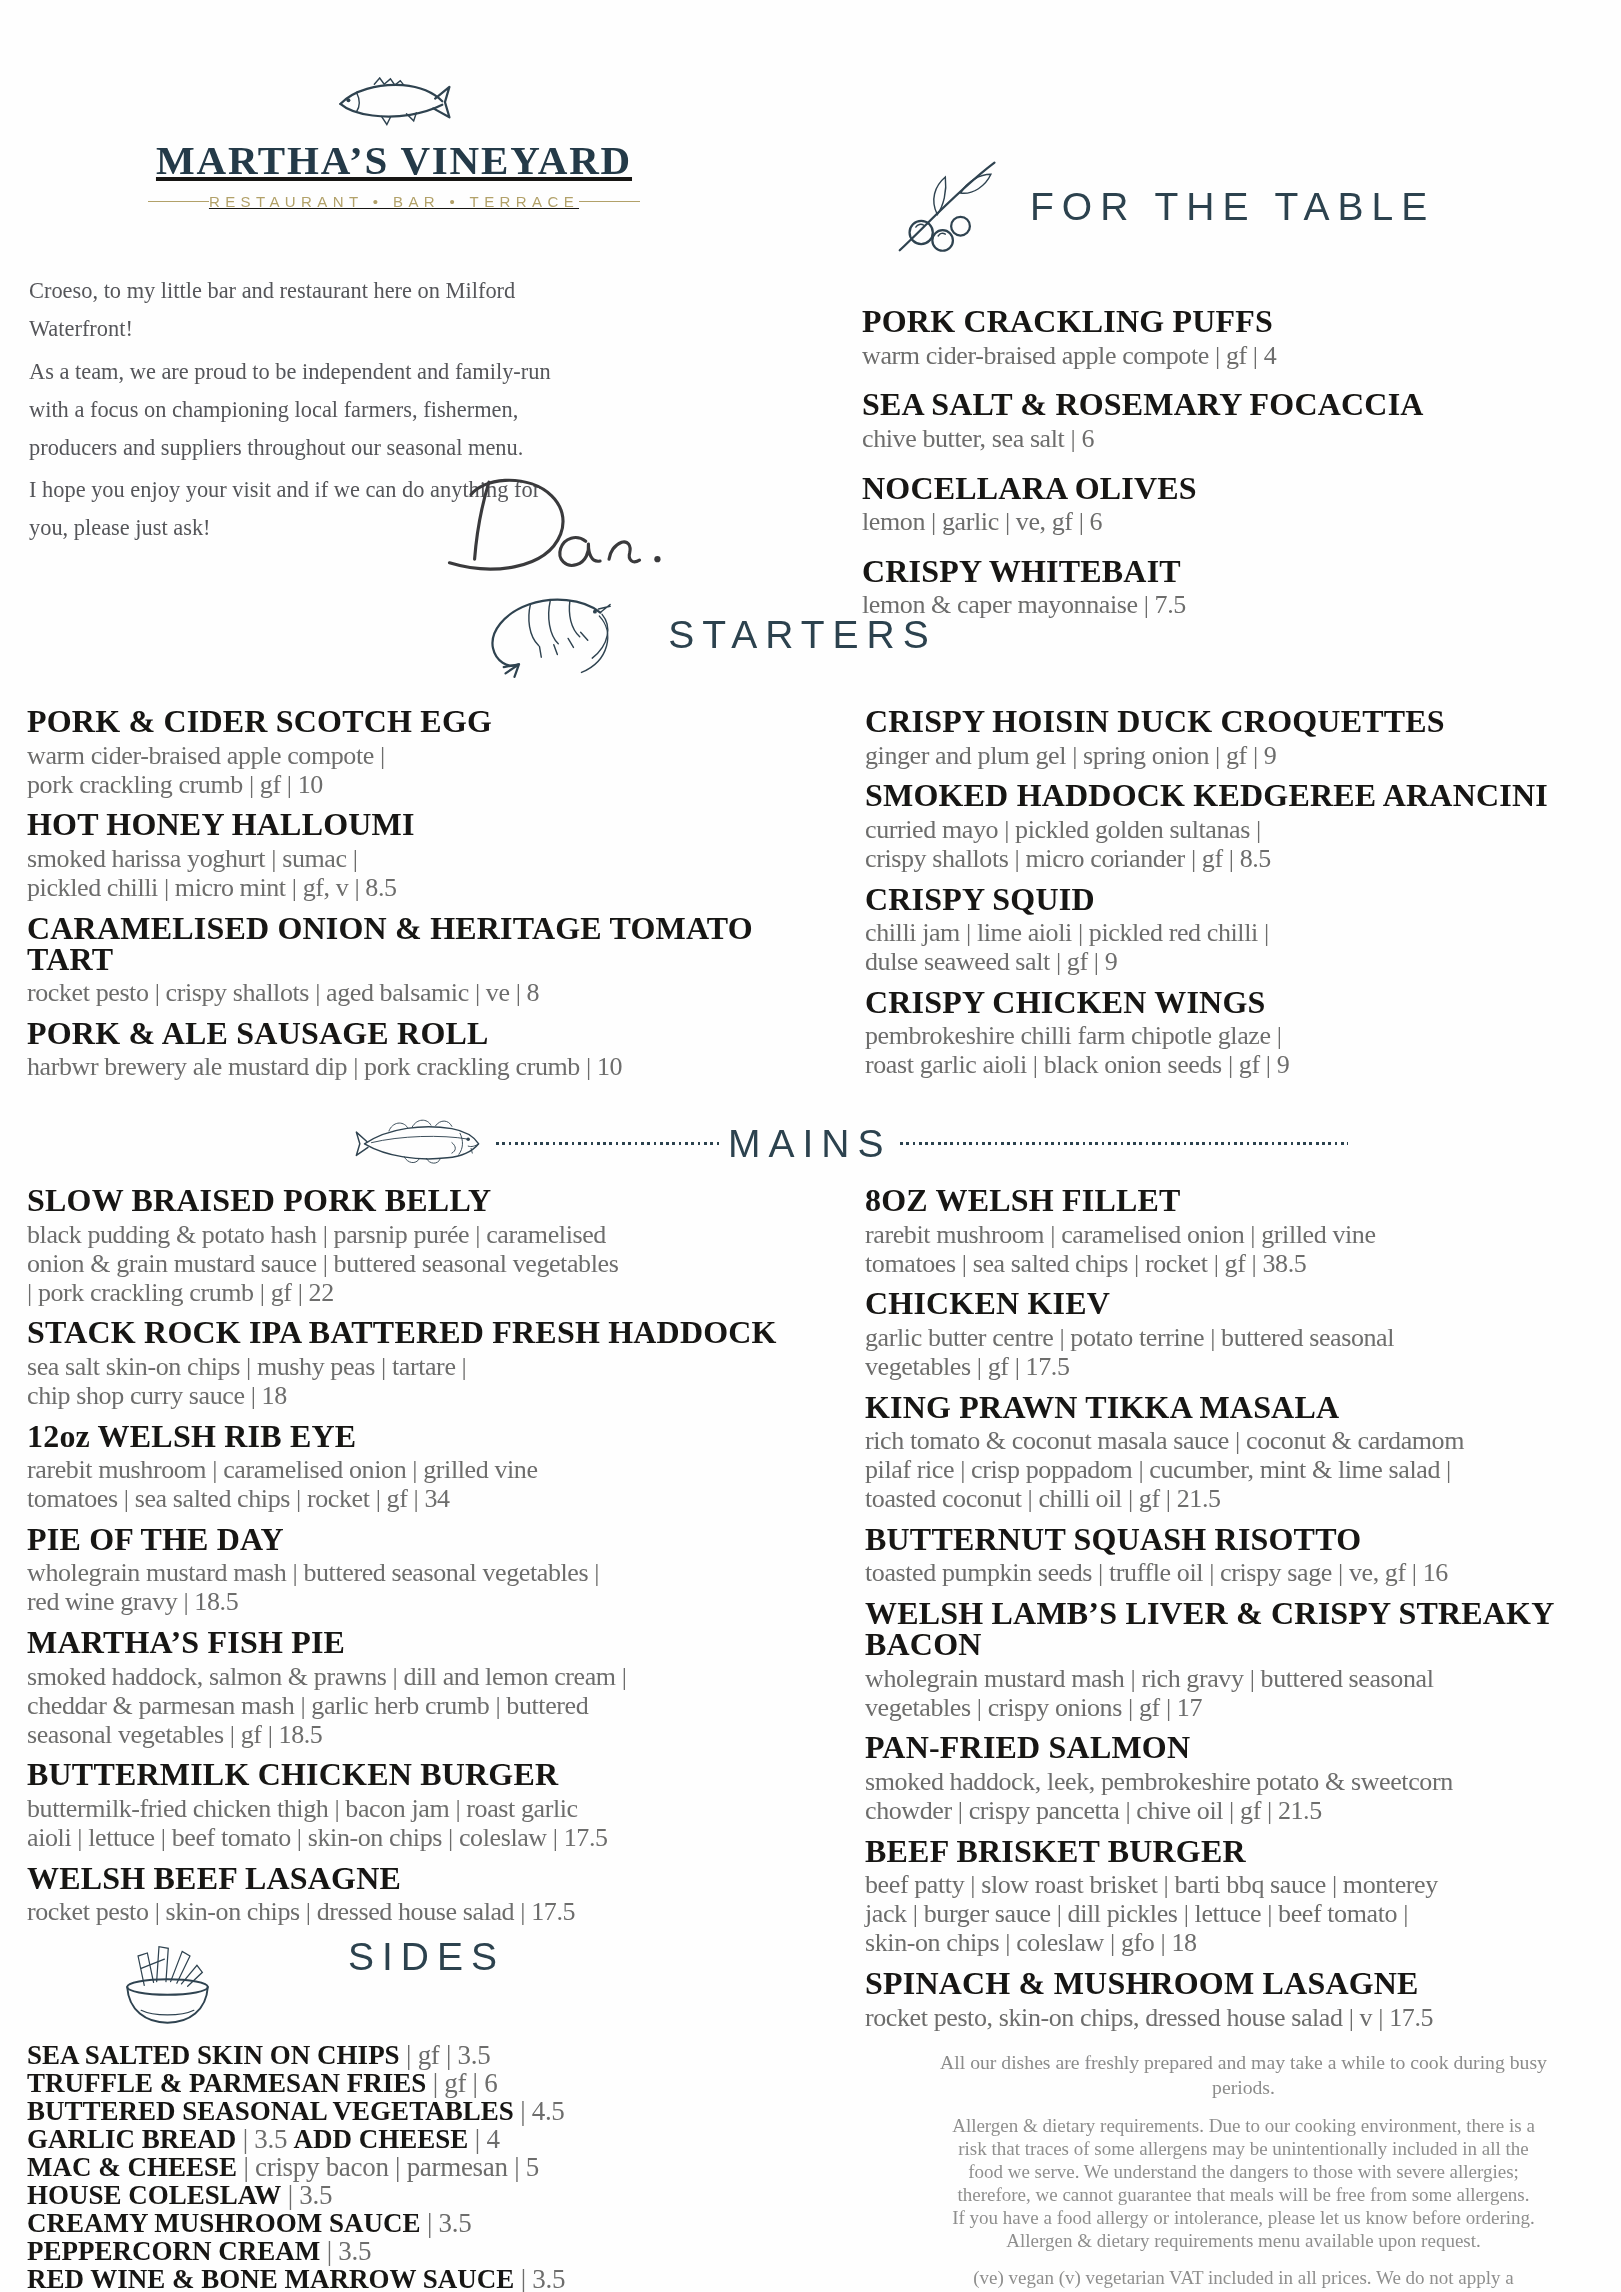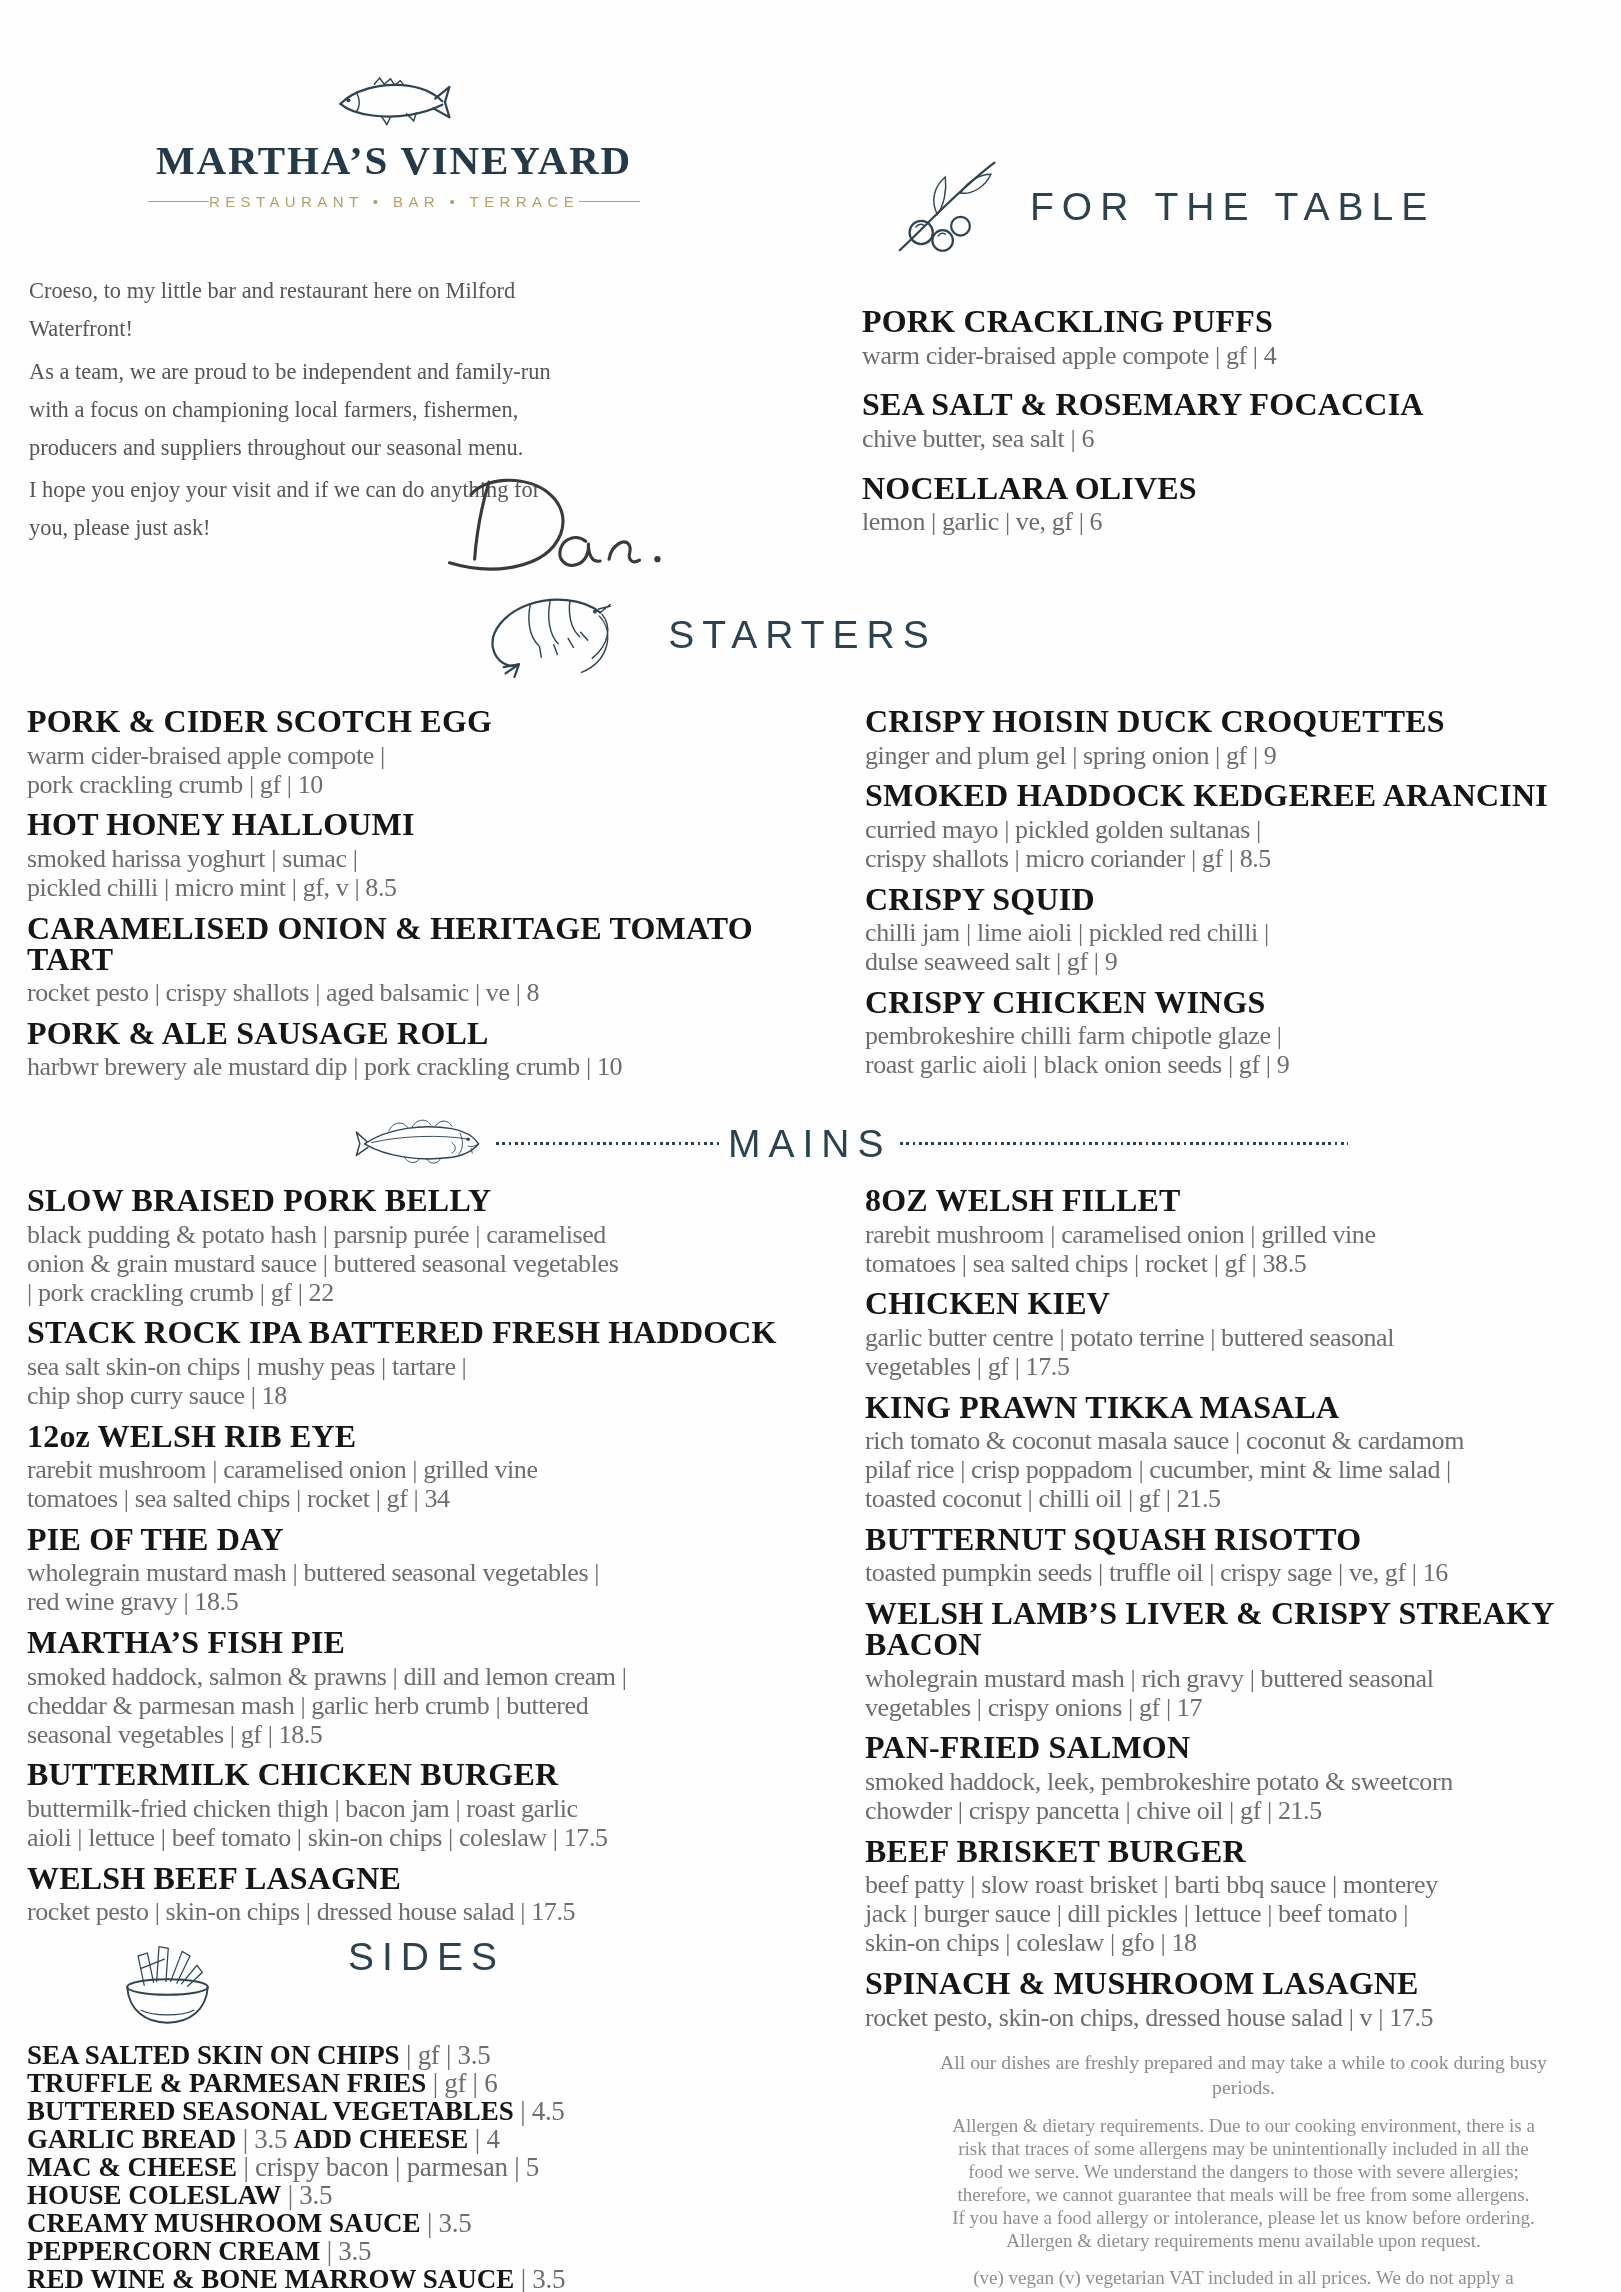--- a/index.html
+++ b/index.html
@@ -2,21 +2,21 @@
 <html style="font-size:14.3px"><head>
 <meta charset="utf-8">
 <style>
   html,body{margin:0;padding:0;background:#fff;}
   body{width:1621px;height:2293px;overflow:hidden;position:relative;
        font-family:"Liberation Serif",serif;color:#171614;}
   *,*:before,*:after{box-sizing:border-box;}
   .page{position:absolute;inset:0;background:#fefefe;}
 
   
-  .logo-block{position:absolute;left:27px;top:77px;width:734px;text-align:center;}
+  .logo-block{position:absolute;left:27px;top:77px;width:734px;text-align:center;text-decoration:underline;}
   .logo-fish{display:block;margin:0 auto;}
   .logo-title{font:700 41px/1 "Liberation Serif",serif;color:#243a48;
               letter-spacing:1.8px;margin:10.7px 0 0;}
   .logo-sub{display:flex;align-items:center;justify-content:center;margin-top:13.4px;}
   .logo-sub .rule{width:61px;height:1.8px;background:#b2a169;}
   .logo-sub .txt{font:400 15px/1 "Liberation Sans",sans-serif;color:#b2a169;letter-spacing:5.4px;}
 
   
   .intro{position:absolute;left:29px;top:272px;width:681px;}
   .intro p{font:400 22.4px/38px "Liberation Serif",serif;color:#55565a;margin:0 0 4.5px;}
@@ -130,20 +130,24 @@
   <div class="menu-item">
     <h3 class="item-name">SEA SALT &amp; ROSEMARY FOCACCIA</h3>
     <p class="item-desc">chive butter, sea salt | 6</p>
   </div>
 
   <div class="menu-item">
     <h3 class="item-name">NOCELLARA OLIVES</h3>
     <p class="item-desc">lemon | garlic | ve, gf | 6</p>
   </div>
 
+  <div class="menu-item">
+    <h3 class="item-name">CRISPY WHITEBAIT</h3>
+    <p class="item-desc">lemon &amp; caper mayonnaise | 7.5</p>
+  </div>
 </div>
   </section>
 
   <div class="starters-head">
     <svg width="143" height="90" viewBox="0 0 160 100">
       <path class="ink" d="M148,26 C128,10 94,8 68,17 C40,27 24,48 28,66 C31,80 44,89 57,84"></path>
       <path class="ink-thin" d="M70,16 C66,33 68,52 79,63"></path>
       <path class="ink-thin" d="M92,13 C88,31 91,51 101,61"></path>
       <path class="ink-thin" d="M114,13 C112,28 115,44 125,53"></path>
       <path class="ink-thin" d="M148,26 l11,-9 M146,22 l13,-3"></path>

